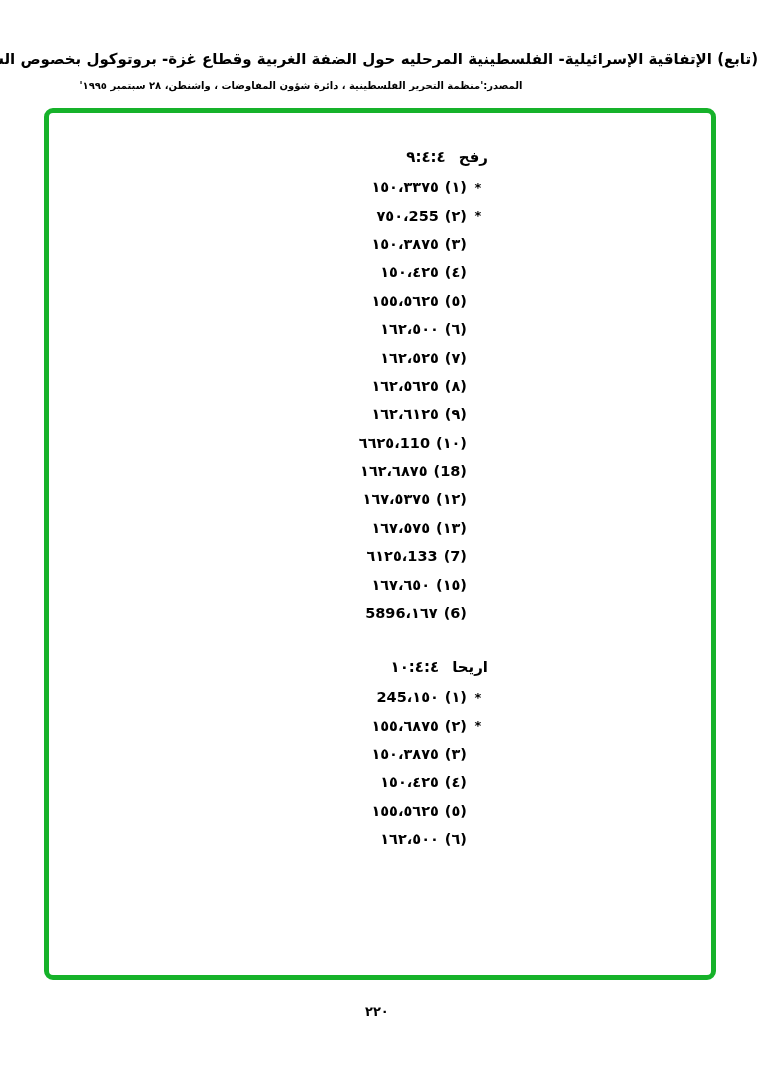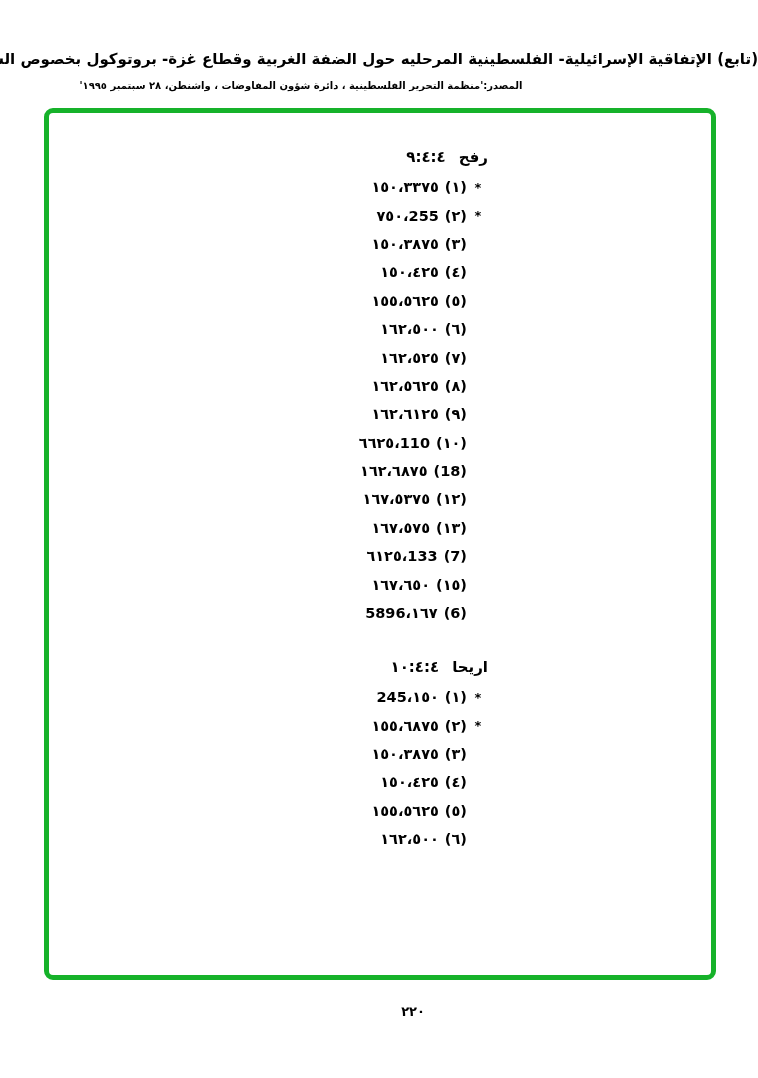--- a/index.html
+++ b/index.html
@@ -31,21 +31,21 @@
   .rows { position:absolute; right:228px; }
   .rows-s1 { top:60px; }
   .rows-s2 { top:570px; }
   .row {
     height:28.4px; display:flex; direction:rtl; align-items:center;
     column-gap:6px; font-size:14.5px; font-weight:bold; white-space:nowrap;
   }
   .star-slot { width:10px; text-align:center; font-size:13px; }
   .page-number {
     position:absolute; top:1004px; left:365px; width:60px;
-    text-align:right; font-size:13px; font-weight:bold; direction:rtl;
+    text-align:left; font-size:13px; font-weight:bold; direction:rtl;
   }
 </style>
 </head>
 <body>
 
 <div class="page">
 
   <div class="doc-title">(تابع) الإتفاقية الإسرائيلية- الفلسطينية المرحليه حول الضفة الغربية وقطاع غزة- بروتوكول بخصوص الشؤون المدنية</div>
   <div class="doc-source">المصدر:'منظمة التحرير الفلسطينية ، دائرة شؤون المفاوضات ، واشنطن، ٢٨ سبتمبر ١٩٩٥'</div>
 

